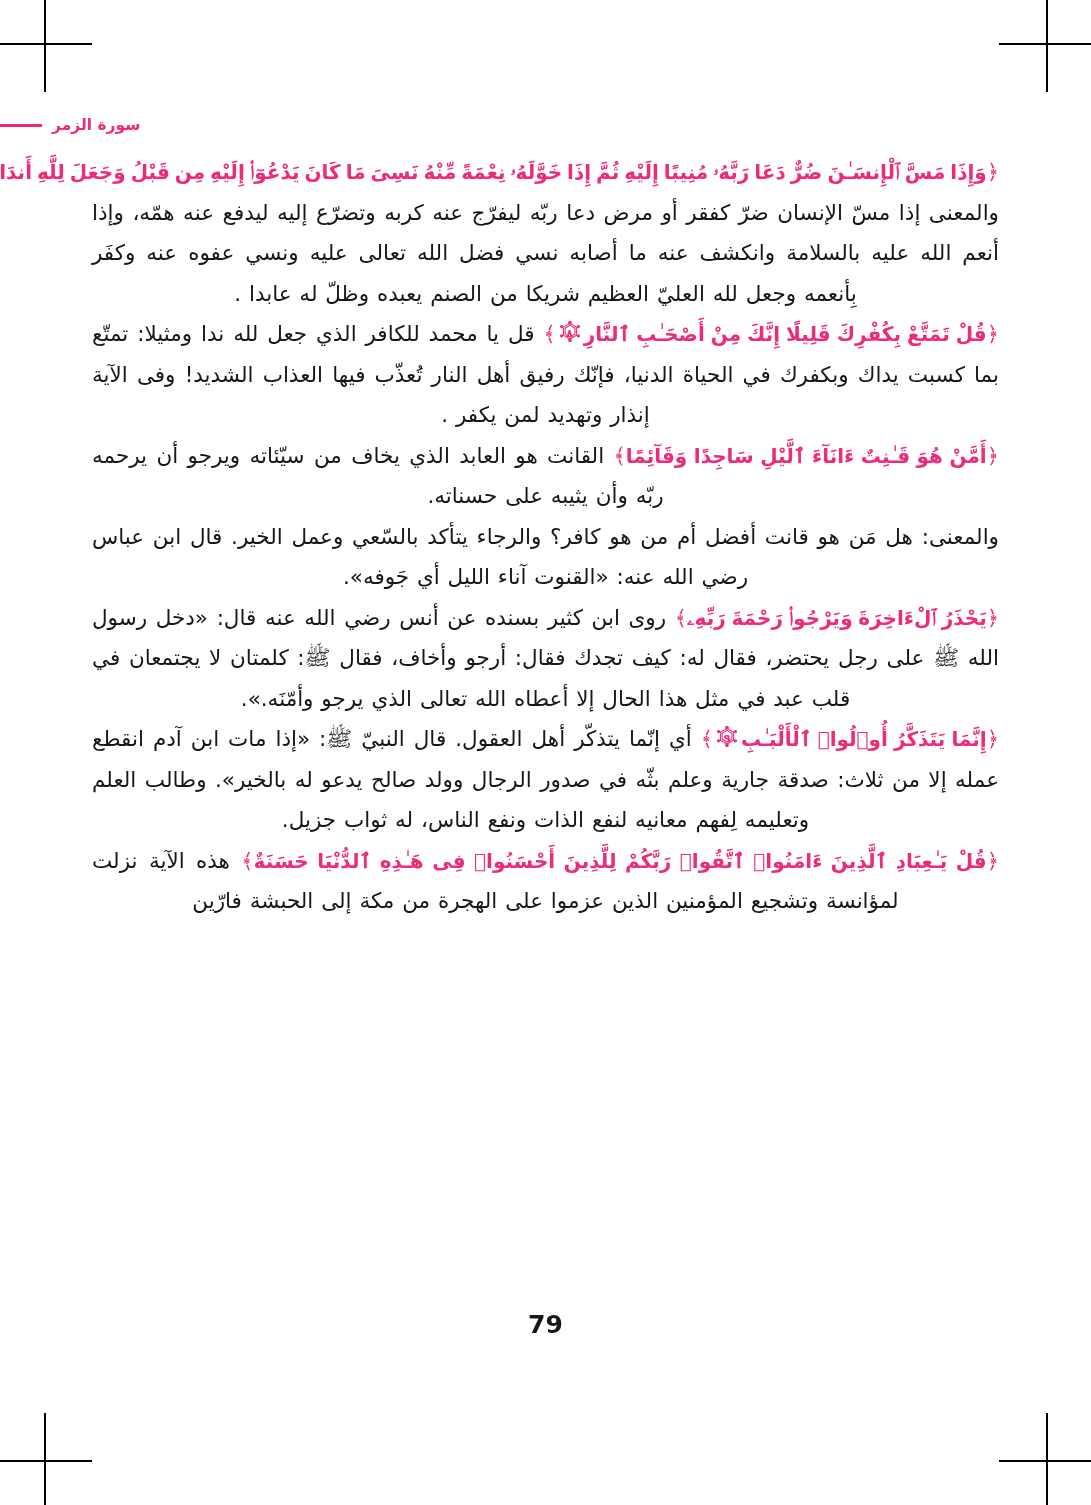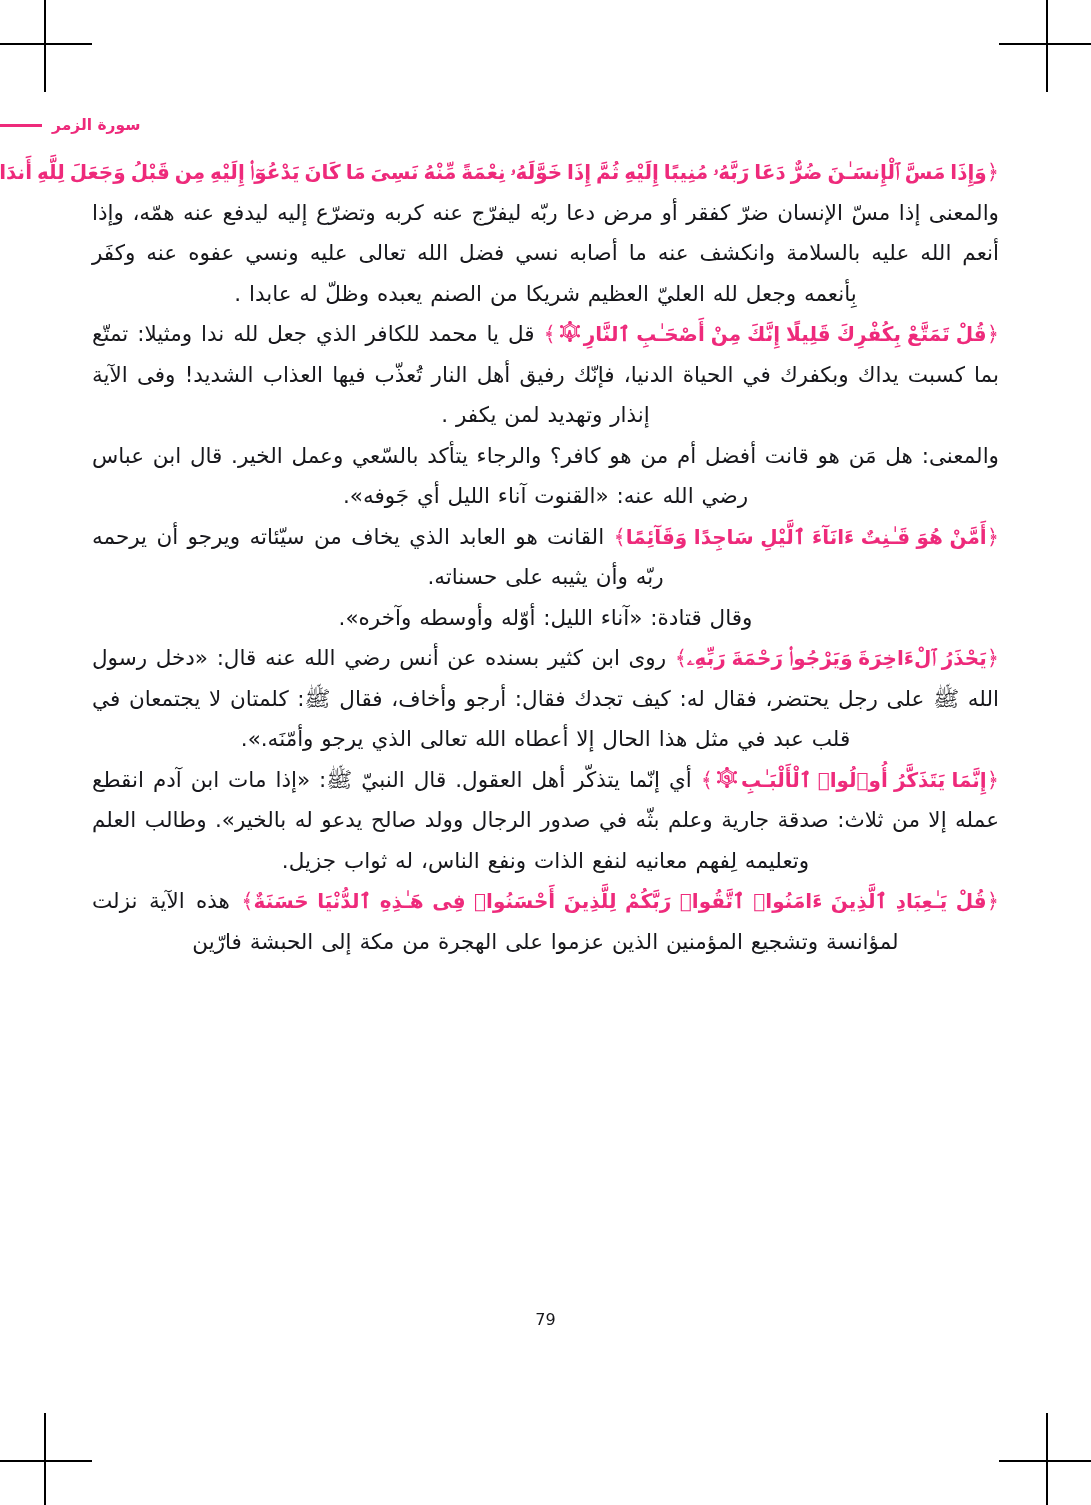--- a/index.html
+++ b/index.html
@@ -133,24 +133,25 @@
     font-family: "DejaVu Sans", sans-serif;
   }
 
   
   #folio {
     position: absolute;
     left: 0;
     right: 0;
     top: 1310px;
     text-align: center;
-    font-size: 16px;
+    font-size: 25px;
     color: #17171b;
     font-family: "DejaVu Sans", "Liberation Sans", sans-serif;
     direction: ltr;
+    font-weight: bold;
   }
 </style>
 </head>
 <body>
 
 <div id="page">
 
   <div class="crop crop-v cm-tl-v"></div>
   <div class="crop crop-h cm-tl-h"></div>
   <div class="crop crop-v cm-tr-v"></div>
@@ -185,31 +186,28 @@
               <circle cx="4.6" cy="5.6" r="1.1" fill="#ee2a7b"></circle>
               <circle cx="21.4" cy="5.6" r="1.1" fill="#ee2a7b"></circle>
               <circle cx="4.6" cy="14.8" r="1.1" fill="#ee2a7b"></circle>
               <circle cx="21.4" cy="14.8" r="1.1" fill="#ee2a7b"></circle>
             </g>
           </svg><span class="ayah-num">٨</span></span><span class="brace">﴾</span>
       <span>قل يا محمد للكافر الذي جعل لله ندا ومثيلا: تمتّع بما كسبت يداك وبكفرك في الحياة الدنيا، فإنّك رفيق أهل النار تُعذّب فيها العذاب الشديد! وفى الآية إنذار وتهديد لمن يكفر .</span>
     </p>
 
     <p class="para">
-      <span>والمعنى: هل مَن هو قانت أفضل أم من هو كافر؟ والرجاء يتأكد بالسّعي وعمل الخير. قال ابن عباس رضي الله عنه: «القنوت آناء الليل أي جَوفه».</span>
-    </p>
-
-    <p class="para">
       <span class="brace">﴿</span><span class="ayah">أَمَّنْ هُوَ قَـٰنِتٌ ءَانَآءَ ٱلَّيْلِ سَاجِدًا وَقَآئِمًا</span><span class="brace">﴾</span>
       <span>القانت هو العابد الذي يخاف من سيّئاته ويرجو أن يرحمه ربّه وأن يثيبه على حسناته.</span>
     </p>
 
     <p class="para">
-      <span>وقال قتادة: «آناء الليل: أوّله وأوسطه وآخره».</span>
-    </p>
+      <span>والمعنى: هل مَن هو قانت أفضل أم من هو كافر؟ والرجاء يتأكد بالسّعي وعمل الخير. قال ابن عباس رضي الله عنه: «القنوت آناء الليل أي جَوفه».</span>
+    </p>
+
 
     <p class="para">
       <span class="brace">﴿</span><span class="ayah">يَحْذَرُ ٱلْءَاخِرَةَ وَيَرْجُوا۟ رَحْمَةَ رَبِّهِۦ</span><span class="brace">﴾</span>
       <span>روى ابن كثير بسنده عن أنس رضي الله عنه قال: «دخل رسول الله ﷺ على رجل يحتضر، فقال له: كيف تجدك فقال: أرجو وأخاف، فقال ﷺ: كلمتان لا يجتمعان في قلب عبد في مثل هذا الحال إلا أعطاه الله تعالى الذي يرجو وأمّنَه.».</span>
     </p>
 
 
     <p class="para">
       <span class="brace">﴿</span><span class="ayah">إِنَّمَا يَتَذَكَّرُ أُو۟لُوا۟ ٱلْأَلْبَـٰبِ</span><span class="ayah-mark"><svg width="26" height="26" viewBox="0 0 26 26" aria-hidden="true">
             <g fill="none" stroke="#ee2a7b" stroke-width="1.1">

